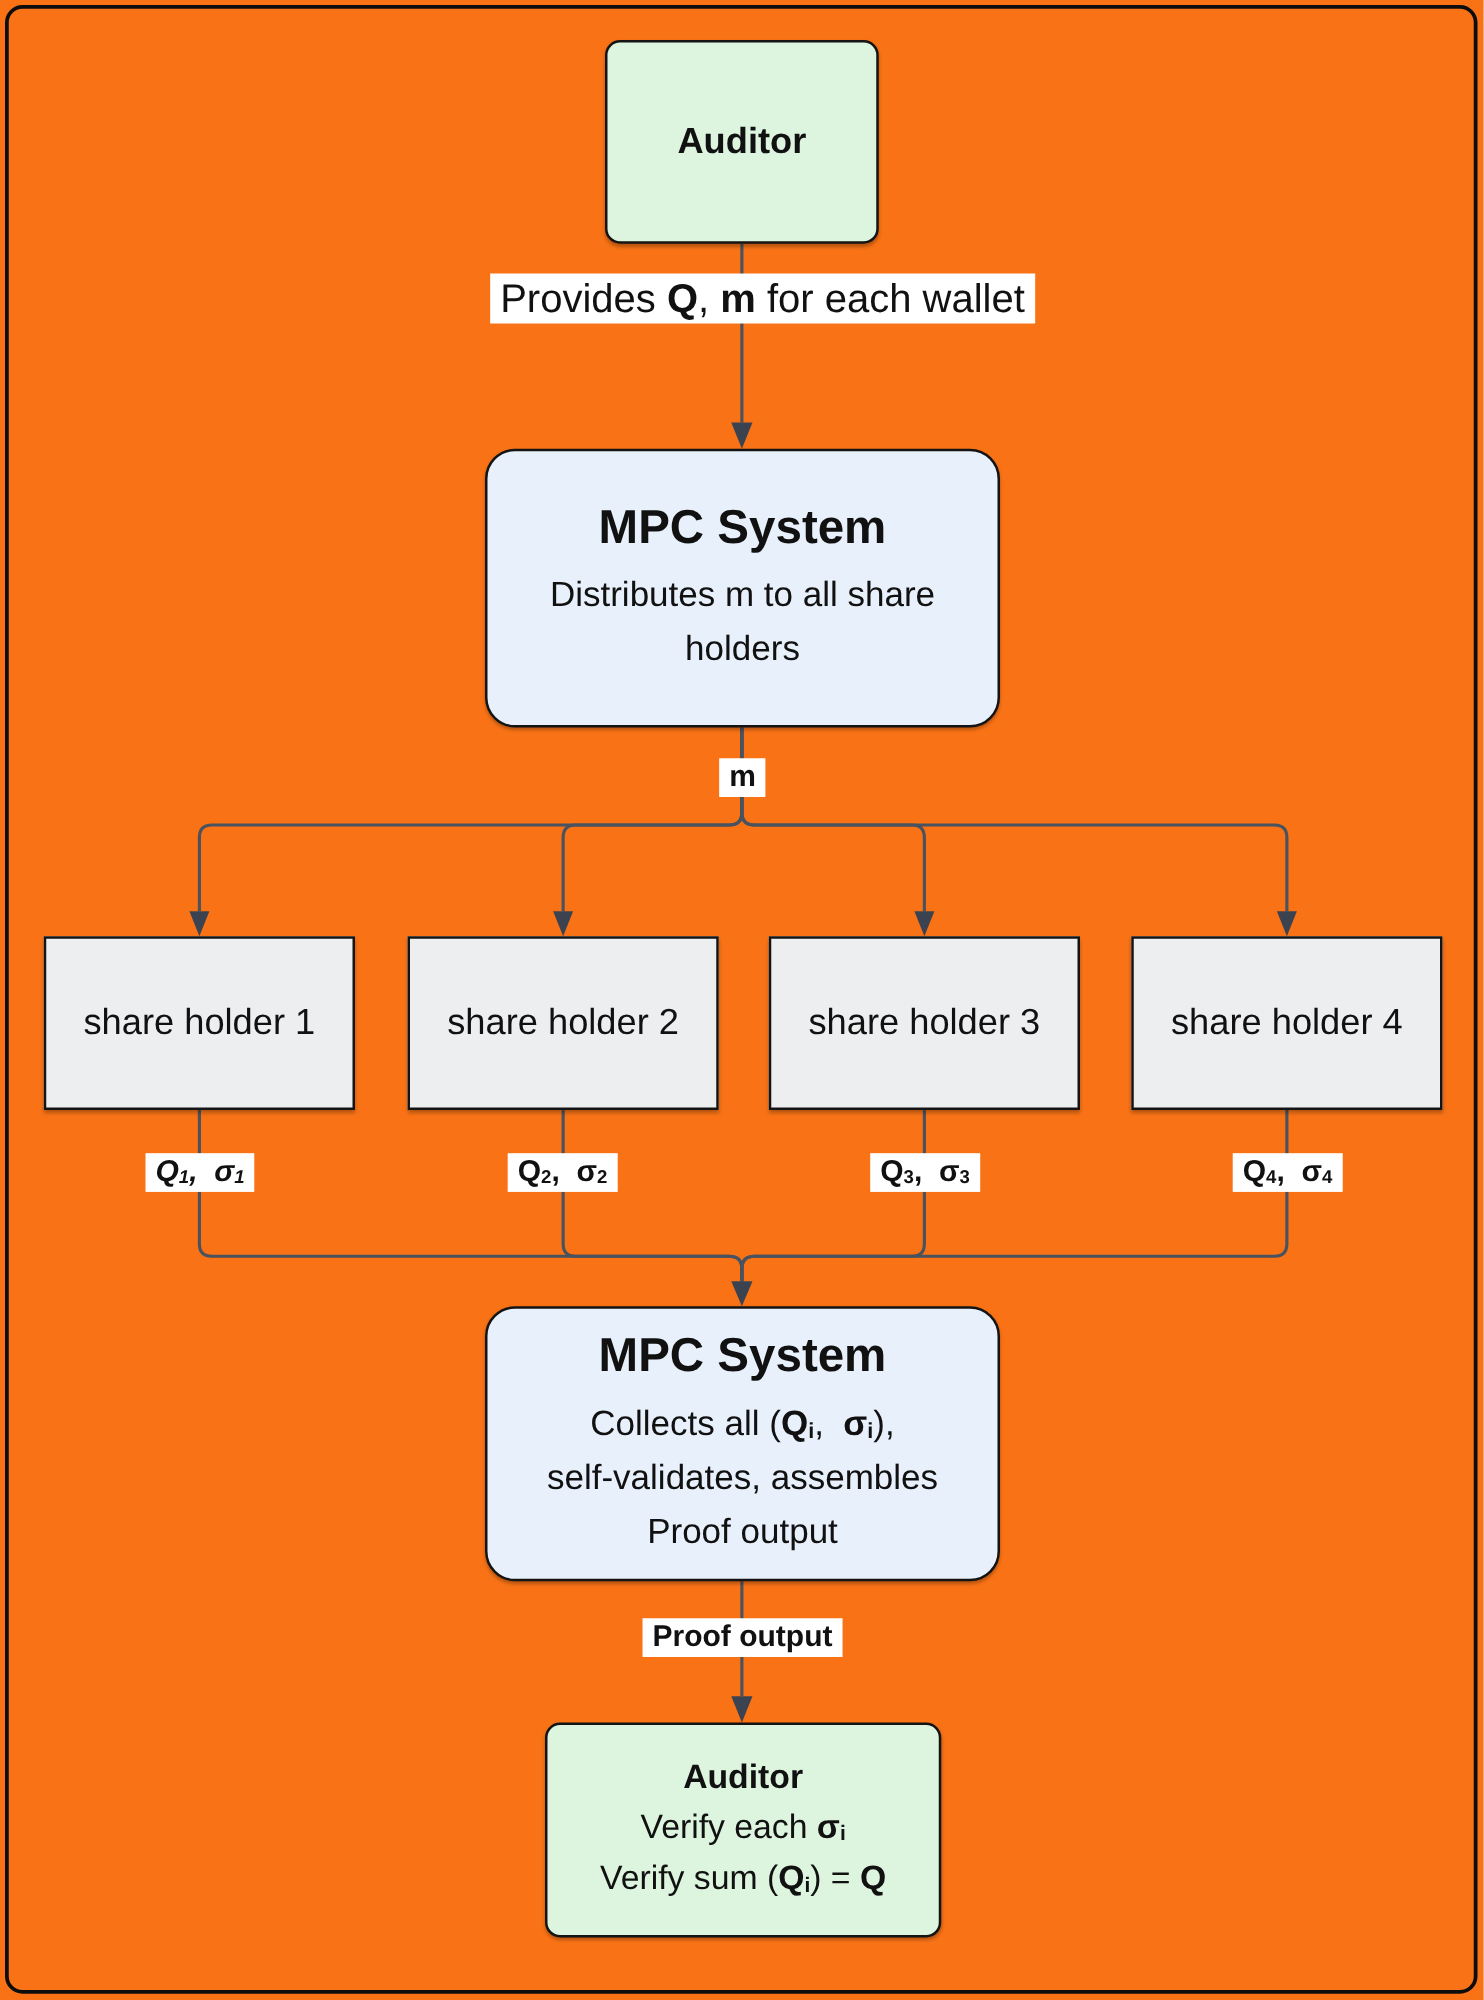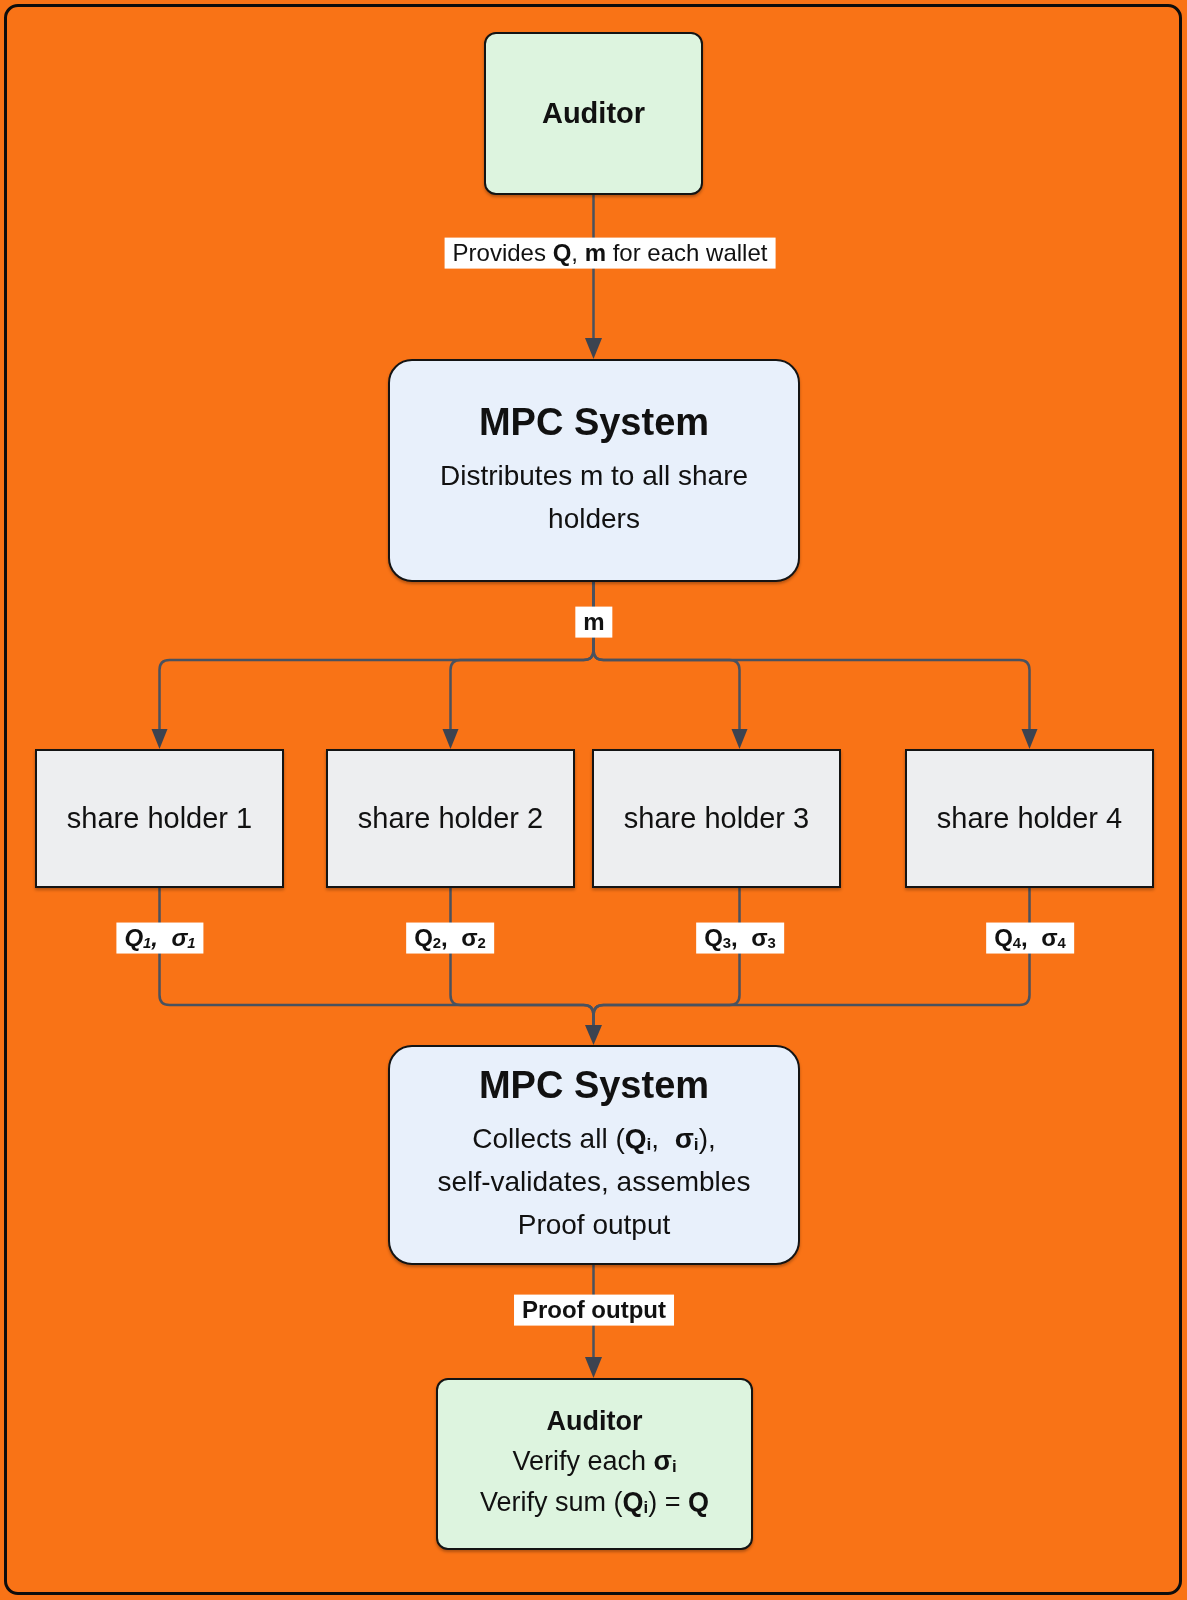--- a/index.html
+++ b/index.html
@@ -14,26 +14,26 @@
   .blue{background:#e8f0fb;}
   .gray{background:#edeef0;}
   .node-auditor-top{left:484px;top:32px;width:219px;height:163px;border-radius:12px;font-size:29px;font-weight:700;}
   .node-mpc{left:388px;width:412px;border-radius:24px;}
   .node-mpc-top{top:359px;height:223px;}
   .node-mpc-bottom{top:1045px;height:220px;}
   .mpc-title{font-size:38px;font-weight:700;line-height:1.2;margin-bottom:8px;}
   .mpc-body{font-size:28px;line-height:1.55;padding:0 16px;}
   .mpc-line{font-size:28px;line-height:1.55;white-space:pre;}
   .node-share{top:749px;width:249px;height:139px;border-radius:0;font-size:29px;}
-  .sh1{left:35px;}.sh2{left:326px;}.sh3{left:592px;}.sh4{left:905px;}
+  .sh1{left:35px;}.sh2{left:326px;}.sh3{left:615px;}.sh4{left:905px;}
   .node-auditor-bottom{left:436px;top:1378px;width:317px;height:172px;border-radius:12px;}
   .ab-title{font-size:27px;font-weight:700;margin-bottom:4px;}
   .ab-line{font-size:27px;line-height:1.5;white-space:pre;}
   .elabel{position:absolute;transform:translate(-50%,-50%);background:#ffffff;padding:1px 8px;white-space:pre;line-height:1.2;}
-  .lbl-provides{left:610px;top:253px;font-size:24px;}
+  .lbl-provides{left:610px;top:239px;font-size:32px;}
   .lbl-m{left:594px;top:622px;font-size:24px;}
   .lbl-q{top:938px;font-size:24px;}
   .q1{left:160px;font-style:italic;}.q2{left:450px;}.q3{left:740px;}.q4{left:1030px;}
   .lbl-proof{left:594px;top:1310px;font-size:24px;}
   .sub{font-size:0.62em;vertical-align:-0.14em;}
 </style>
 </head>
 <body>
 
 <div class="canvas">

